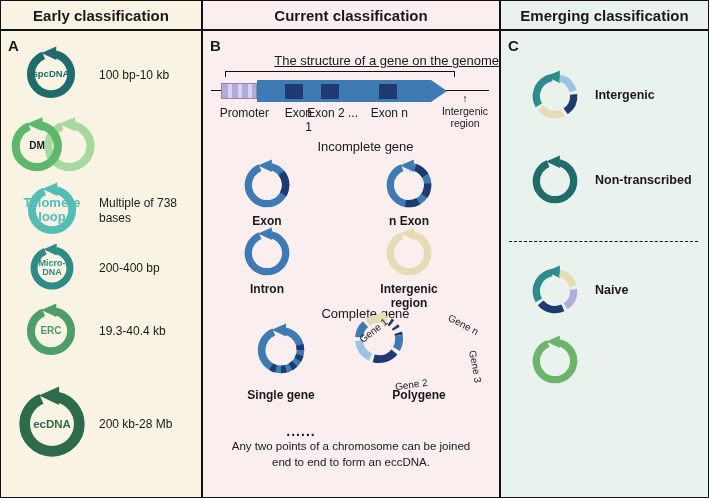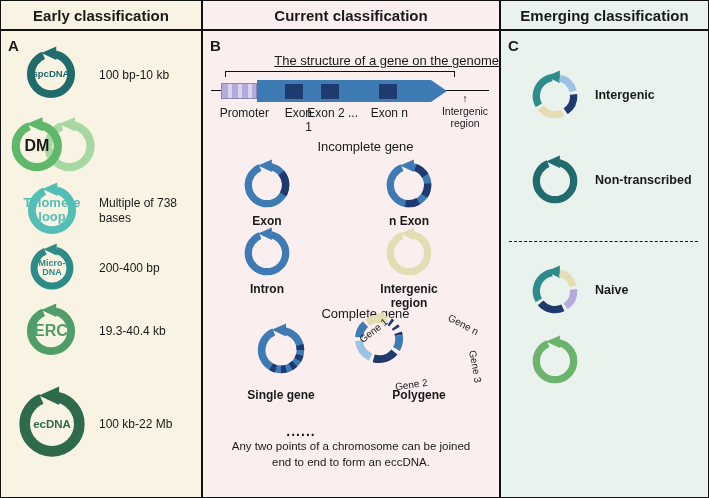--- a/index.html
+++ b/index.html
@@ -18,21 +18,21 @@
   .circle { position:absolute; }
   .circle svg { position:absolute; inset:0; width:100%; height:100%; display:block; }
   .inner-label { position:absolute; inset:0; display:flex; align-items:center; justify-content:center;
     text-align:center; font-weight:bold; line-height:1.05; }
   .ring { fill:none; stroke:currentColor; stroke-width:9; stroke-dasharray:99 14 31.5; }
   .ring2 { fill:none; stroke:currentColor; stroke-width:8.5; stroke-dasharray:95 13 30.2; }
   .head { fill:currentColor; }
   .seg { fill:none; stroke-width:9; }
 
   .fs85{font-size:13px}.fs9{font-size:9px}.fs95{font-size:9.5px}
-  .fs11{font-size:16px}.fs115{font-size:11.5px}
+  .fs11{font-size:10px}.fs115{font-size:11.5px}
 
   .a-size { position:absolute; left:98px; width:98px; font-size:12px; line-height:1.25; }
 
   .b-title { position:absolute; left:0; right:0; text-align:right; font-size:13px;text-decoration:underline; }
   .b-section { position:absolute; left:0; right:0; text-align:center; font-size:13px;padding-left:29px; }
   .b-circ-label { position:absolute; text-align:center; font-weight:bold; font-size:12px; line-height:1.15; }
   .gs-bracket { position:absolute; border:1.5px solid #111; border-bottom:none; }
   .gs-line { position:absolute; border-top:1.5px solid #111; }
   .gs-promoter { position:absolute;
     background:repeating-linear-gradient(90deg, var(--lavender) 0 6px, var(--lavenderlight) 6px 10px);
@@ -112,21 +112,21 @@
       </div>
       <div class="a-size" style="top:293px">19.3-40.4 kb</div>
 
       <div class="circle" style="left:13px;top:355px;width:76px;height:76px;color:var(--ecdna)">
         <svg viewBox="0 0 64 64">
           <circle class="ring" cx="32" cy="32" r="23"></circle>
             <polygon class="head" points="21,8 38,0.5 38,16"></polygon>
         </svg>
         <span class="inner-label fs115">ecDNA</span>
       </div>
-      <div class="a-size" style="top:386px">100 kb-22 Mb</div>
+      <div class="a-size" style="top:386px">200 kb-28 Mb</div>
     </div>
   </section>
 
   <section class="col col-b">
     <header class="col-header">
       <span>Current classification</span>
     </header>
     <div class="panel">
       <div class="panel-letter">B</div>
 

